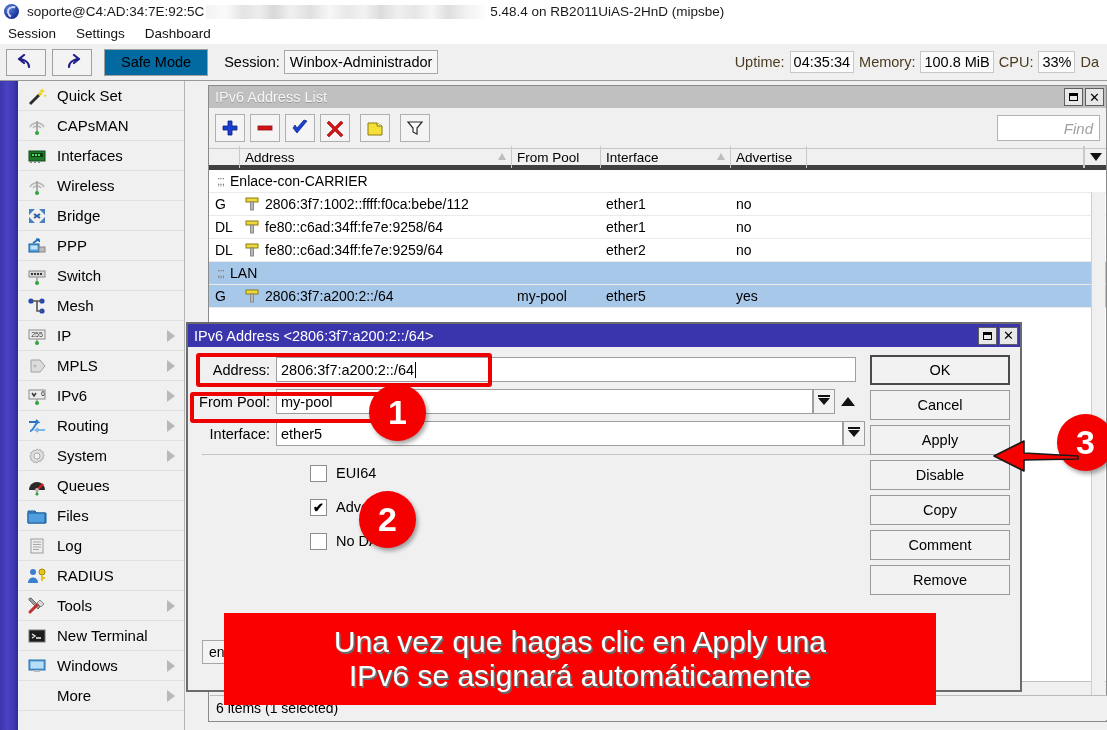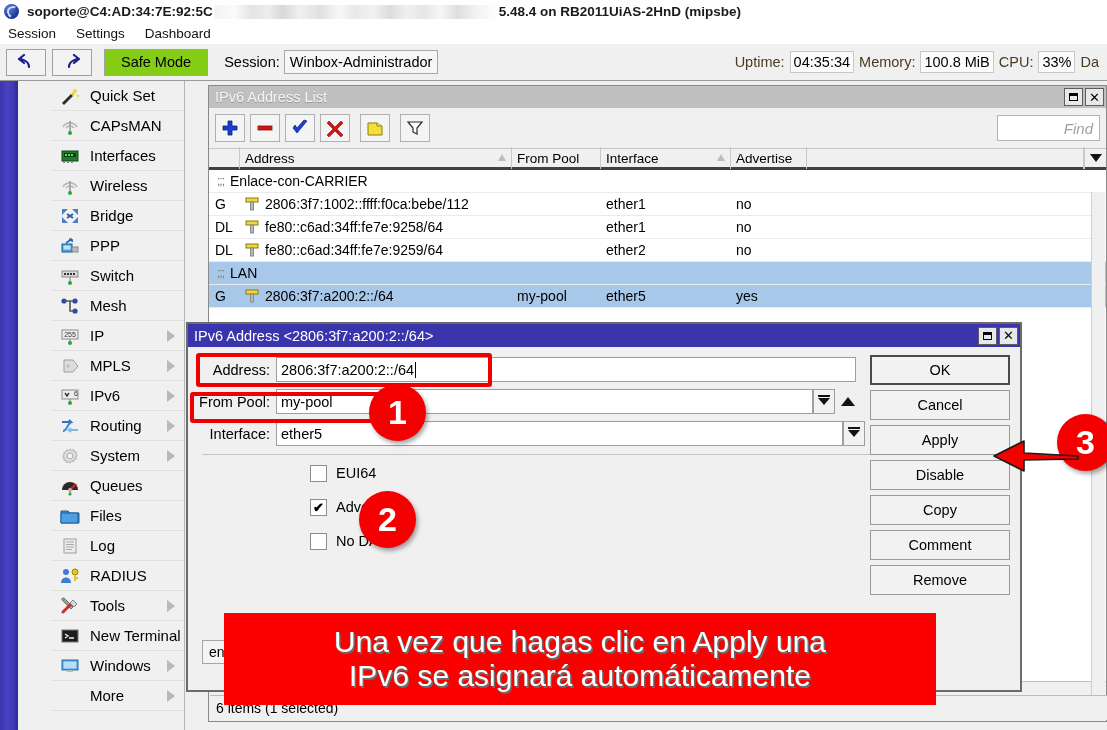--- a/index.html
+++ b/index.html
@@ -13,21 +13,21 @@
     font-size: 13px;
     color: #000;
     -webkit-font-smoothing: none;
   }
   #app { position: relative; width: 1107px; height: 730px; background: #f0f0f0; }
 
   
   .titlebar {
     position: absolute; left: 0; top: 0; width: 1107px; height: 23px;
     background: #ffffff; display: flex; align-items: center;
-    font-size: 13.5px; color: #1a1a1a; padding-left: 4px; font-weight: bold;
+    font-size: 13.5px; color: #1a1a1a; padding-left: 4px;
   }
   .wb-logo {
     width: 15px; height: 15px; border-radius: 50%;
     background: radial-gradient(circle at 35% 30%, #5a7fd6 0%, #18329b 70%, #0d1d66 100%);
     margin-right: 8px; position: relative; flex: 0 0 auto;
   }
   .wb-logo:after {
     content: ""; position: absolute; left: 3px; top: 2px; width: 8px; height: 8px;
     border-radius: 50%; border: 2px solid #cfd9f5; border-right-color: transparent;
     border-bottom-color: transparent; transform: rotate(-20deg);
@@ -59,21 +59,21 @@
     background: #f0f0f0; border-bottom: 1px solid #9a9a9a;
     display: flex; align-items: center; padding: 0 6px;
   }
   .tb-btn {
     width: 40px; height: 27px; background: #f3f3f3;
     border: 1px solid #a0a0a0; display: flex; align-items: center;
     justify-content: center; margin-right: 6px; cursor: pointer;
   }
   .tb-btn svg { display: block; }
   .safe-mode {
-    height: 27px; padding: 0 16px; background: #84cc16; border: 1px solid #a0a0a0;
+    height: 27px; padding: 0 16px; background: #0369a1; border: 1px solid #a0a0a0;
     display: flex; align-items: center; font-size: 14.5px; margin-left: 6px;
     margin-right: 16px; cursor: pointer;
   }
   .sess-label { font-size: 14.5px; margin-right: 4px; }
   .sess-box {
     height: 24px; border: 1px solid #a8a8a8; background: #f6f6f6;
     padding: 0 5px; display: flex; align-items: center; font-size: 14.5px;
     cursor: text;
   }
   .tb-right {
@@ -93,21 +93,21 @@
   }
 
   
   .sidebar {
     position: absolute; left: 18px; top: 81px; width: 167px; height: 649px;
     background: #f0f0f0; border-right: 1px solid #b5b5b5;
     font-size: 15px;
   }
   .side-item {
     height: 30px; display: flex; align-items: center; padding-left: 6px;
-    border-bottom: 1px solid #e0e0e0; cursor: pointer; position: relative; margin-left: 33px;
+    border-bottom: 1px solid #e0e0e0; cursor: pointer; position: relative;
   }
   .side-ico { width: 26px; height: 22px; margin-right: 7px; flex: 0 0 auto;
               display: flex; align-items: center; justify-content: center; }
   .side-label { white-space: nowrap; }
   .arrow-r {
     position: absolute; right: 9px; width: 0; height: 0;
     border-left: 8px solid #b8b8b8; border-top: 6px solid transparent;
     border-bottom: 6px solid transparent;
   }
   .side-item.no-ico .side-label { padding-left: 33px; }
@@ -142,21 +142,21 @@
   .find-box {
     margin-left: auto; width: 103px; height: 26px; border: 1px solid #b3b3b3;
     background: #fff; display: flex; align-items: center; justify-content: flex-end;
     padding-right: 6px; color: #a0a0a0; font-size: 15px; font-style: italic;
     cursor: text;
   }
 
   
   .cols {
     display: flex; height: 22px; background: #f0f0f0;
-    border-top: 1px solid #c8c8c8; border-bottom: 3px solid #404040;
+    border-top: 1px solid #c8c8c8; border-bottom: 5px solid #404040;
     font-size: 13.5px; align-items: center;
   }
   .col {
     height: 22px; display: flex; align-items: center; padding-left: 5px;
     border-right: 1px solid #c9c9c9; position: relative; cursor: pointer;
   }
   .col .sortmk {
     position: absolute; right: 5px; top: 7px; width: 0; height: 0;
     border-left: 4px solid transparent; border-right: 4px solid transparent;
     border-bottom: 7px solid #bdbdbd;

